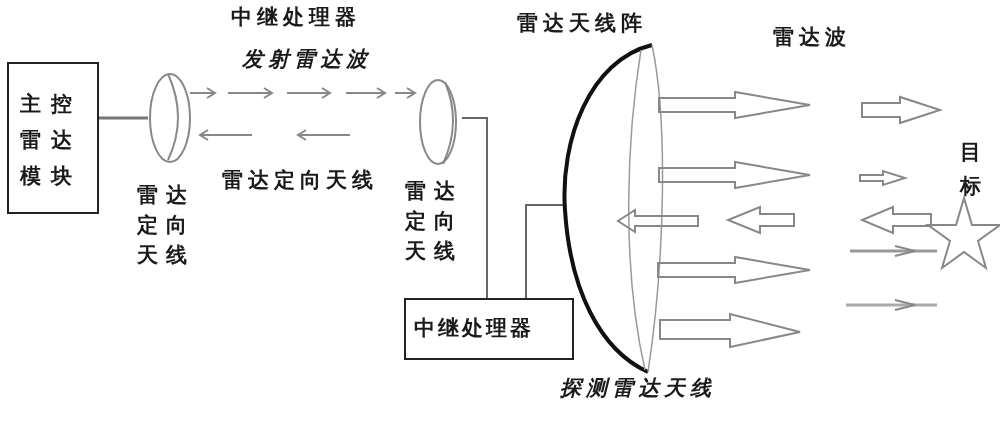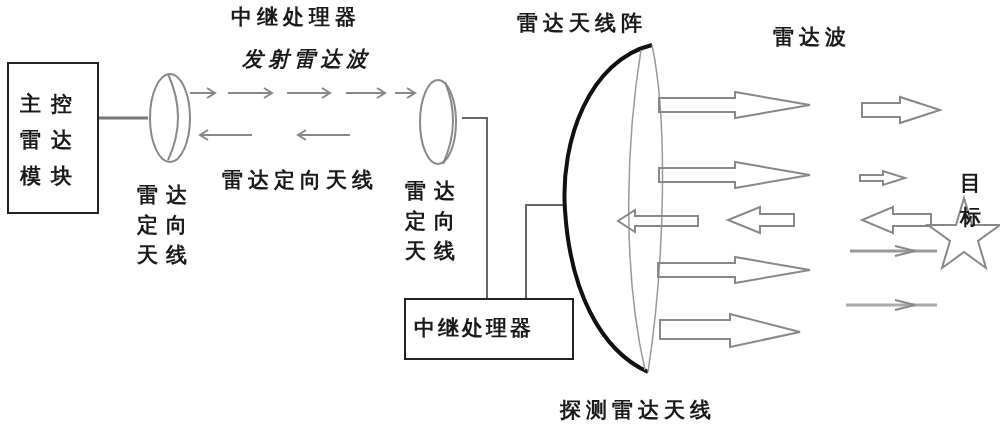--- a/index.html
+++ b/index.html
@@ -91,15 +91,15 @@
 
 <div class="vlbl" style="left:137px;top:180px;">雷达定向天线</div>
 <div class="vlbl" style="left:405px;top:176px;">雷达定向天线</div>
 
 <div class="box" style="left:404px;top:298px;width:166px;height:58px;"></div>
 <div class="lbl" style="left:414px;top:315px;letter-spacing:3px;">中继处理器</div>
 
 <div class="lbl" style="left:517px;top:10px;">雷达天线阵</div>
 <div class="lbl" style="left:773px;top:24px;">雷达波</div>
 
-<div class="vlbl" style="left:960px;top:135px;width:30px;line-height:34px;margin-top:31px;">目标</div>
+<div class="vlbl" style="left:960px;top:135px;width:30px;line-height:34px;">目标</div>
 
-<div class="lbl" style="left:560px;top:397px;">探测雷达天线</div>
+<div class="lbl" style="left:560px;top:375px;font-style:italic;">探测雷达天线</div>
 
 </body></html>

